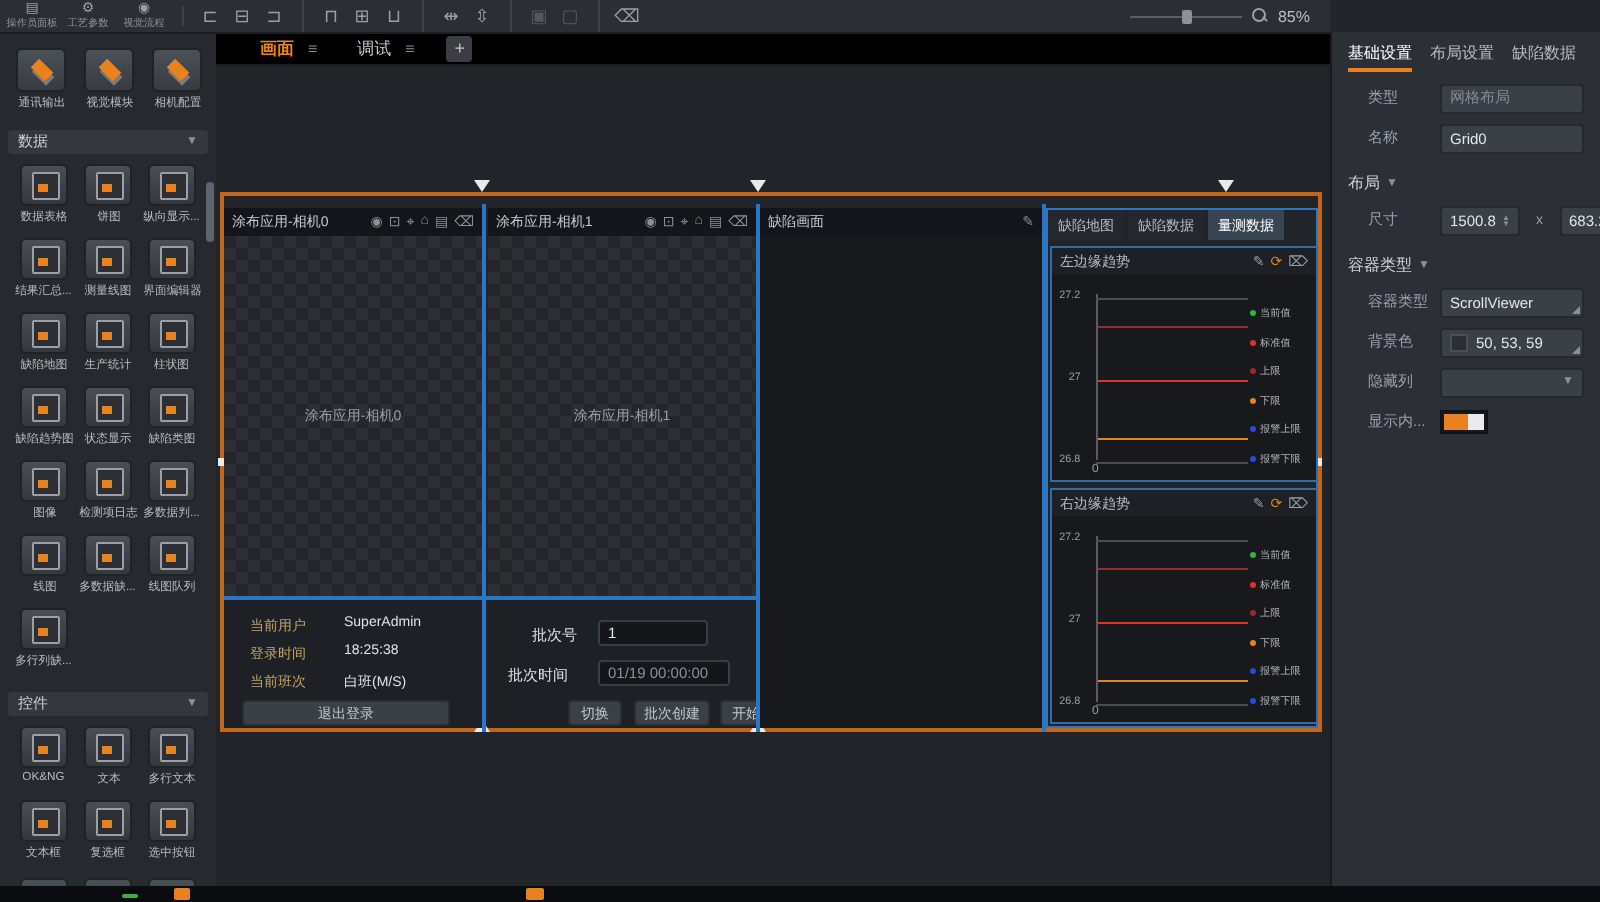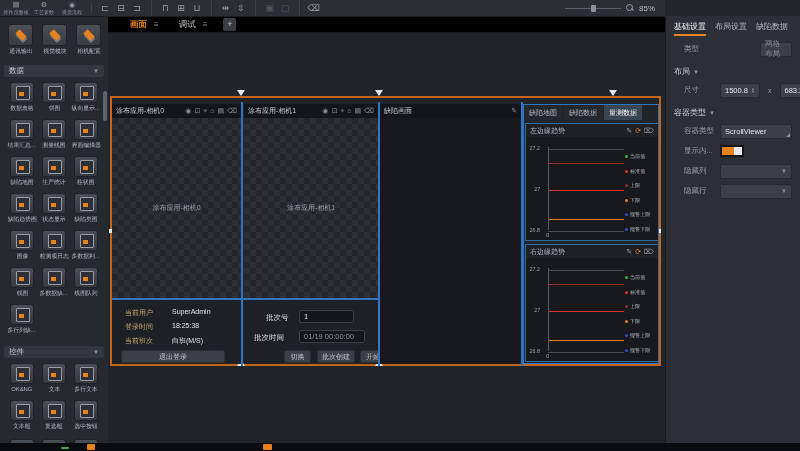--- a/index.html
+++ b/index.html
@@ -126,21 +126,21 @@
   .ptabs { display:flex; gap:9px; padding:5px 0 3px 8px; }
   .ptab { font-size:8px; color:#b7bcc2; padding-bottom:2px; cursor:pointer; white-space:nowrap; }
   .ptab.active { color:#ffffff; border-bottom:2px solid #e8821e; }
   .psec { display:flex; align-items:center; gap:3px; font-size:8px; color:#cdd2d8; padding:7px 8px 3px 8px; }
   .psec .chev { font-size:6px; color:#8b9197; }
   .prow { position:relative; height:20px; display:flex; align-items:center; padding-left:18px; }
   .plabel { width:36px; font-size:7.5px; color:#9aa0a8; flex:none; white-space:nowrap; overflow:hidden; }
   .pinput { flex:1; margin-right:8px; height:15px; background:#3b3f46; border:1px solid #26292e;
             border-radius:2px; font-size:7.5px; color:#e3e6ea; display:flex; align-items:center;
             padding:0 4px; position:relative; }
-  .pinput.dim { color:#868c94;margin-left:40px; }
+  .pinput.dim { color:#868c94; }
   .grip::after { content:""; position:absolute; right:1px; bottom:1px; width:0; height:0;
                  border-left:4px solid transparent; border-bottom:4px solid #8b9197; }
   .spin { width:40px; flex:none; }
   .spin .arrows { margin-left:auto; display:flex; flex-direction:column; font-size:4px; line-height:3px; color:#8b9197; }
   .xsep { font-size:7px; color:#9aa0a8; margin:0 4px 0 0; padding-right:4px; }
   .toggle { width:24px; height:12px; background:#17191c; border:1px solid #101216; position:relative; cursor:pointer; }
   .toggle .fill { position:absolute; left:1px; top:1px; width:12px; height:8px; background:#e8821e; }
   .toggle .knob { position:absolute; right:1px; top:1px; width:8px; height:8px; background:#e9eaec; }
   .ddchev { margin-left:auto; font-size:6px; color:#8b9197; }
   .swatch { width:9px; height:9px; background:#2b2e33; border:1px solid #4a4e55; margin-right:4px; flex:none; }
@@ -615,20 +615,24 @@
     <div class="ptabs">
       <div class="ptab active">基础设置</div>
       <div class="ptab">布局设置</div>
       <div class="ptab">缺陷数据</div>
     </div>
 
     <div class="prow">
       <span class="plabel">类型</span>
       <div class="pinput dim">网格布局</div>
     </div>
+    <div class="prow">
+      <span class="plabel">名称</span>
+      <div class="pinput">Grid0</div>
+    </div>
 
     <div class="psec">
       <span>布局</span>
       <span class="chev">▼</span>
     </div>
     <div class="prow">
       <span class="plabel">尺寸</span>
       <div class="pinput spin">
         <span>1500.8</span>
         <span class="arrows">
@@ -646,36 +650,37 @@
     <div class="psec">
       <span>容器类型</span>
       <span class="chev">▼</span>
     </div>
     <div class="prow">
       <span class="plabel">容器类型</span>
       <div class="pinput grip">ScrollViewer</div>
     </div>
 
     <div class="prow">
+      <span class="plabel">背景色</span>
+      <div class="pinput grip">
+        <span class="swatch"></span>
+        <span>50, 53, 59</span>
+      </div>
+    </div>
+    <div class="prow">
+      <span class="plabel">隐藏列</span>
+      <div class="pinput">
+        <span class="ddchev">▼</span>
+      </div>
+    </div>
+    <div class="prow">
       <span class="plabel">显示内...</span>
       <div class="toggle">
         <span class="fill"></span>
           <span class="knob"></span>
-      </div>
-    </div>
-    <div class="prow">
-      <span class="plabel">隐藏列</span>
-      <div class="pinput">
-        <span class="ddchev">▼</span>
-      </div>
-    </div>
-    <div class="prow">
-      <span class="plabel">隐藏行</span>
-      <div class="pinput">
-        <span class="ddchev">▼</span>
       </div>
     </div>
   </div>
 
   <div class="statusbar">
     <div class="chip" style="left:61px;top:4px;width:8px;height:2px;background:#3fae4a;"></div>
     <div class="chip" style="left:87px;top:1px;width:8px;height:6px;background:#e8821e;"></div>
     <div class="chip" style="left:263px;top:1px;width:9px;height:6px;background:#e8821e;"></div>
   </div>
 

